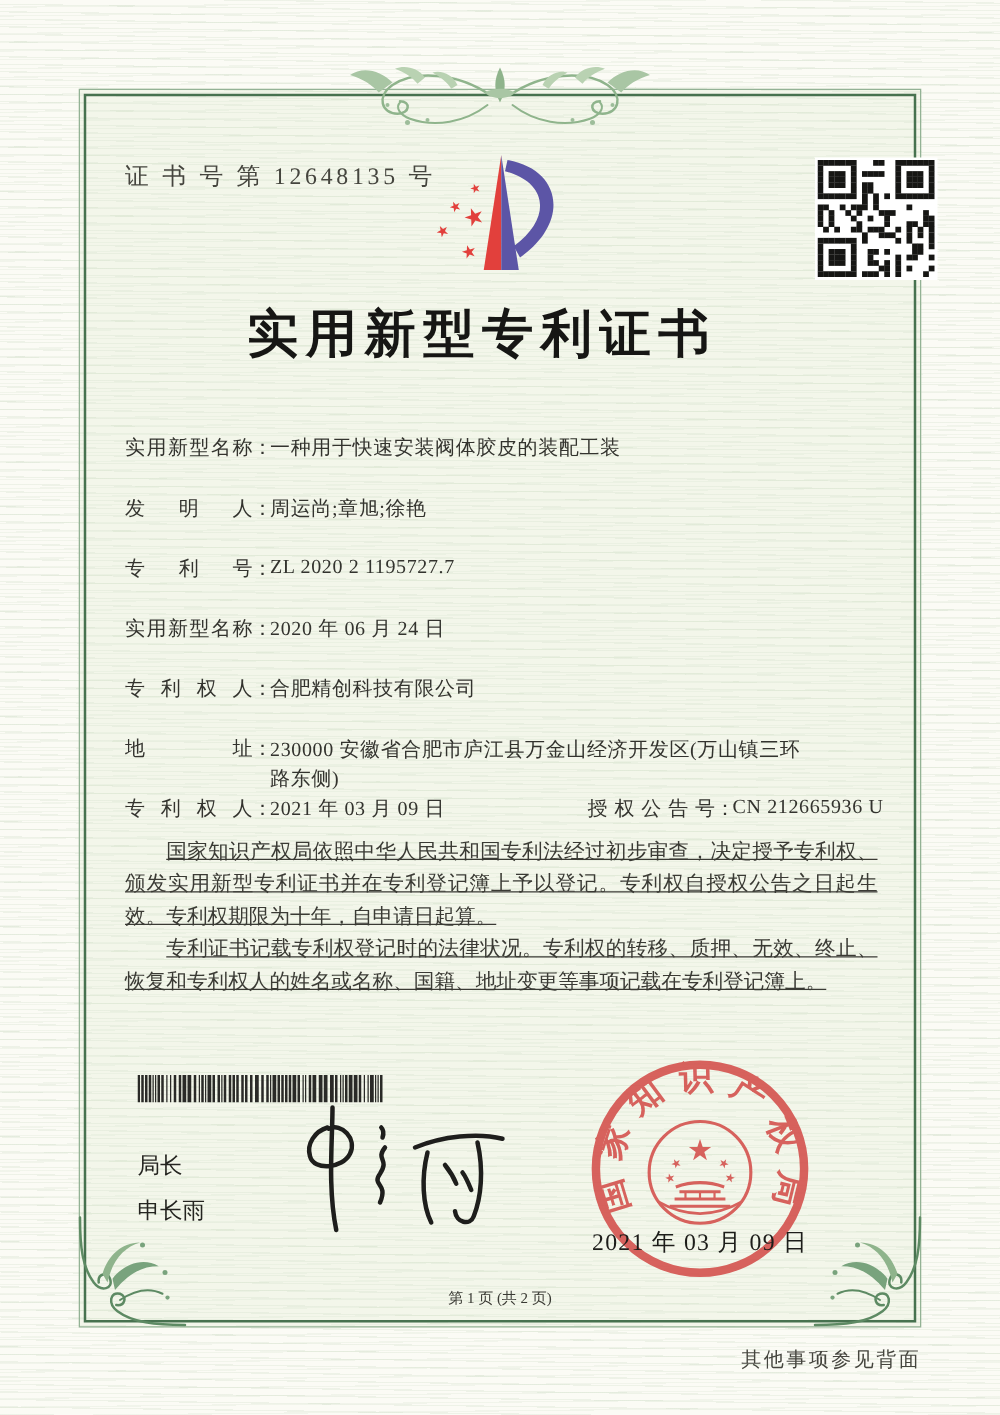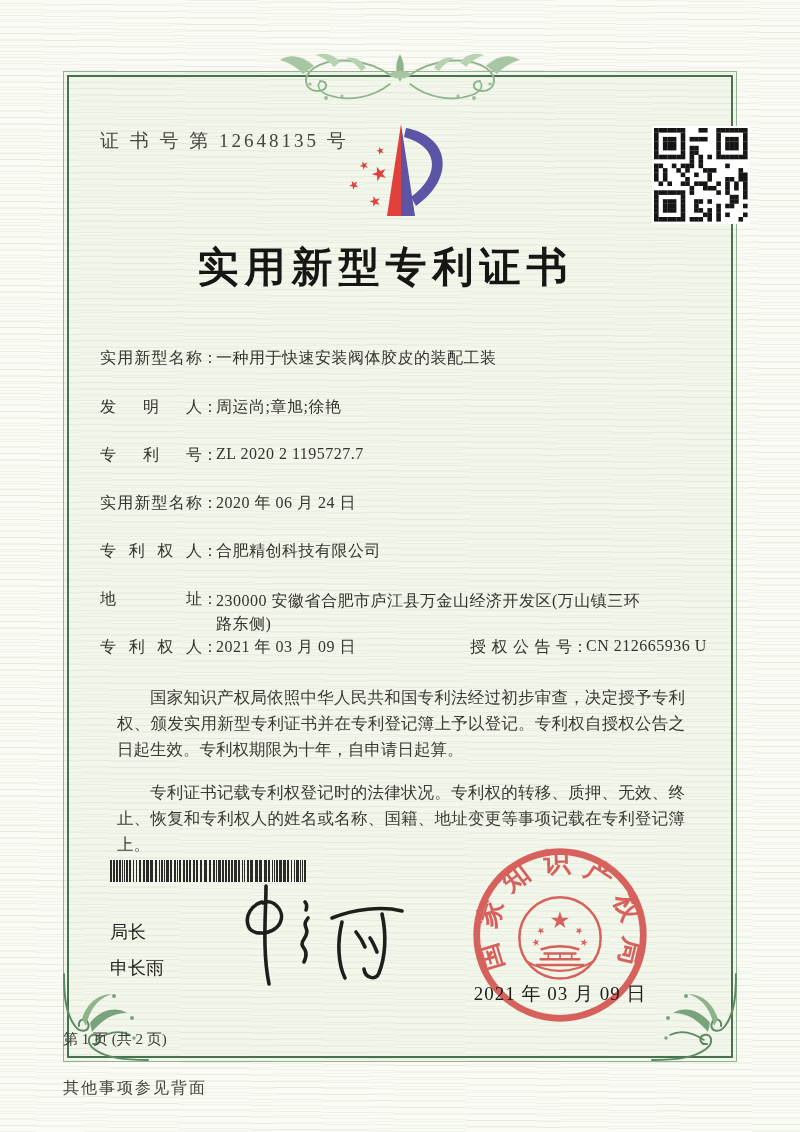--- a/index.html
+++ b/index.html
@@ -42,35 +42,35 @@
   .frow{position:absolute;left:0;white-space:nowrap;}
   .flabel{display:inline-block;width:102px;text-align:justify;text-align-last:justify;vertical-align:top;}
   .fcolon{display:inline-block;width:14px;vertical-align:top;}
   .fval{display:inline-block;vertical-align:top;letter-spacing:.5px;}
   .fval.wrap{white-space:normal;width:428px;line-height:23px;}
   .fgroup2{position:absolute;left:370px;top:0;white-space:nowrap;}
   .paras{
     position:absolute;left:100px;top:668px;width:602px;
     font-size:16.5px;line-height:26px;color:#3a3a34;text-align:justify;
   }
-  .paras p{margin:17px;text-indent:2em;}
+  .paras p{margin:0;text-indent:2em;text-decoration:underline;}
   .barcode{position:absolute;left:110px;top:860px;width:200px;height:22px;}
   .signer{position:absolute;left:110px;top:914px;font-size:18px;color:#242420;line-height:36px;}
   .sig{position:absolute;left:232px;top:878px;width:185px;height:112px;}
   .seal{position:absolute;left:468px;top:843px;width:184px;height:184px;opacity:.9;}
   .seal-date{
     position:absolute;left:470px;top:981px;width:180px;text-align:center;
     font-size:19px;color:#1d1d1a;letter-spacing:1px;z-index:5;
   }
   .page-ind{
-    position:absolute;left:63px;top:1030px;width:674px;
-    font-size:15px;color:#3a3a34;
+    position:absolute;left:63px;top:1030px;width:674px;text-align:center;
+    font-size:12px;color:#3a3a34;
   }
   .back-note{
-    position:absolute;left:63px;top:1078px;width:674px;text-align:left;
+    position:absolute;left:63px;top:1078px;width:674px;text-align:right;
     font-size:16px;color:#45453e;letter-spacing:2px;
   }
   svg{display:block;}
 </style>
 </head>
 <body>
 
 <div class="guilloche"></div>
 <div class="frame-bg"></div>
 

